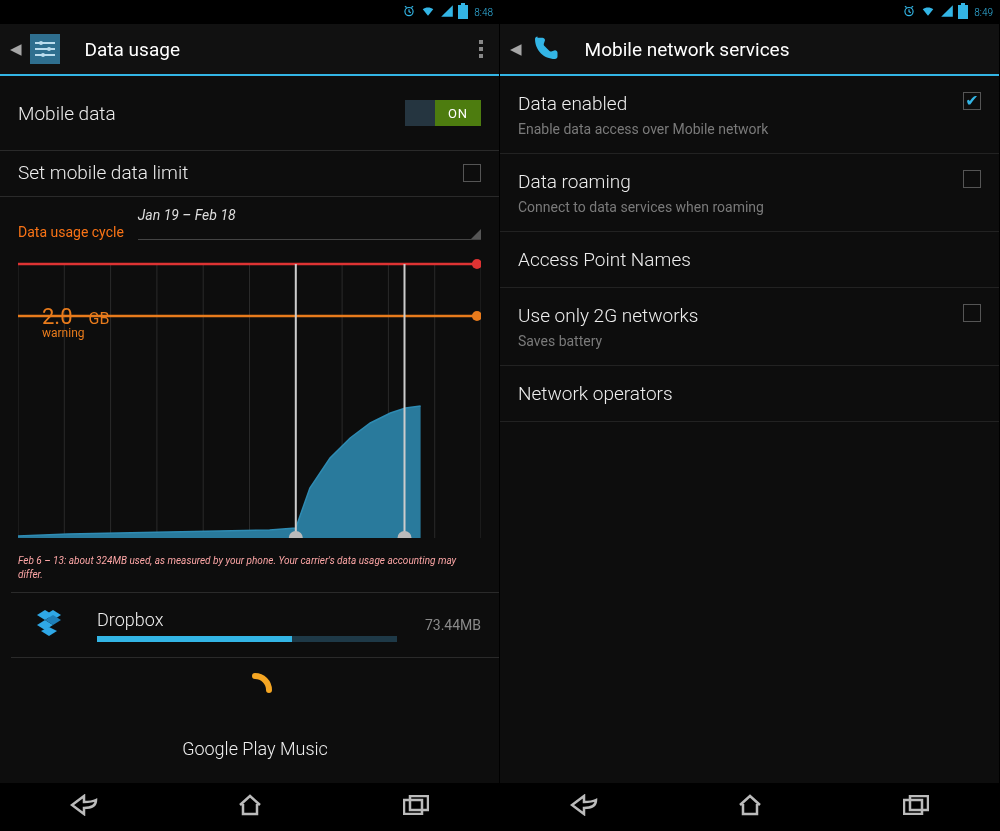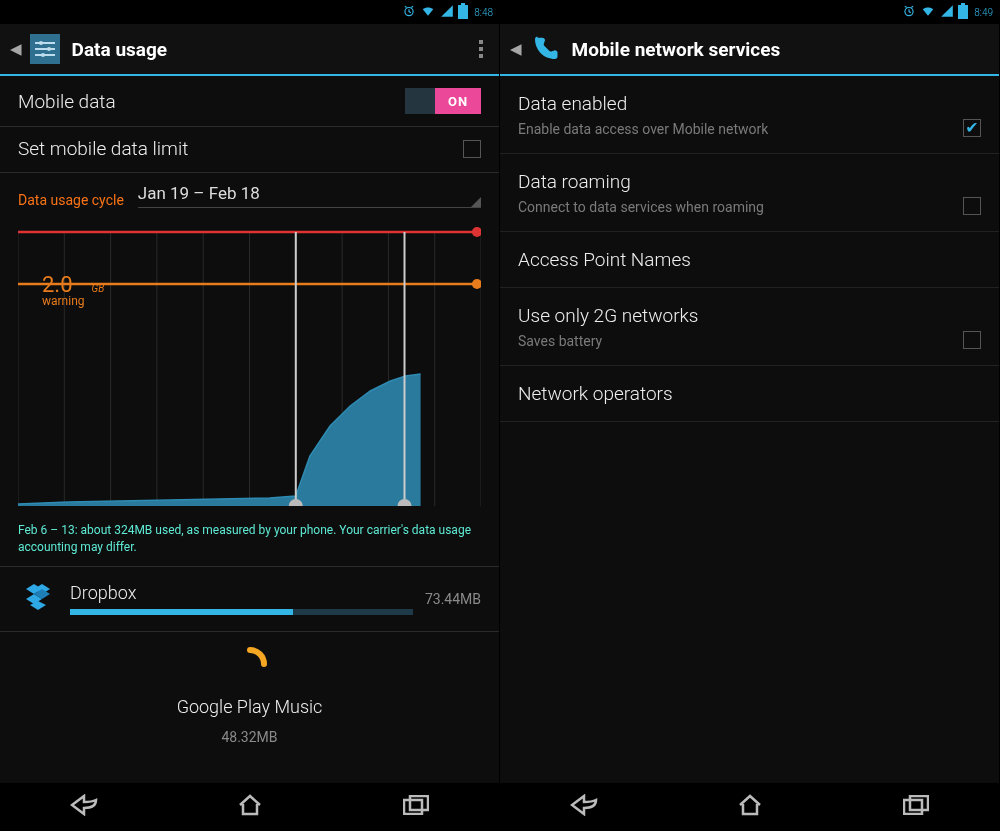--- a/index.html
+++ b/index.html
@@ -37,49 +37,50 @@
   .actionbar {
     height: 52px;
     background: #111;
     border-bottom: 2px solid #33b5e5;
     display: flex;
     align-items: center;
     padding: 0 10px;
   }
   .actionbar .caret { color: #a6a6a6; font-size: 15px; margin-right: 6px; }
   .actionbar .abicon { width: 34px; height: 34px; display: flex; align-items:center; justify-content:center; margin-right: 10px;}
-  .actionbar .abtitle { color: #fff; font-size: 19px; font-weight: 700; flex: 1; }
+  .actionbar .abtitle { color: #fff; font-size: 19px; font-weight: 400; flex: 1; margin-left: 13px; }
   .actionbar .overflow { display:flex; flex-direction:column; gap:3px; padding:6px;}
   .actionbar .overflow span { width:4px; height:4px; background:#888;}
   
   .content { flex: 1; overflow: hidden; padding: 0; color:#fff;}
   .row {
     display: flex;
     align-items: center;
     justify-content: space-between;
-    padding: 12px 18px;
+    padding: 24px 18px;
     border-bottom: 1px solid #2a2a2a;
   }
   .row.compact { padding: 10px 18px 12px; text-align: right; }
   .row .primary { font-size: 19px; color: #eee; font-weight:300;}
   .toggle {
     width: 76px; height: 26px; background:#253540;
     display:flex; align-items:center; justify-content:flex-end;
     position:relative;
   }
-  .toggle .knob { width:46px; height:26px; background:#ec4899; color:#fff; font-size:13px; display:flex; align-items:center; justify-content:center; letter-spacing:1px;font-weight:bold;}
+  .toggle .knob { width:46px; height:26px; background:#4d7c0f; color:#fff; font-size:13px; display:flex; align-items:center; justify-content:center; letter-spacing:1px;}
   .checkbox { width:18px; height:18px; border:1px solid #555; display:flex; align-items:center; justify-content:center;}
   .checkbox.checked::after { content:"✔"; color:#33b5e5; font-size:16px; position:relative; top:-1px;}
   
   .cycle-row { display:flex; align-items:flex-end; padding: 10px 18px 6px; gap:14px; font-size:14px;}
   .cycle-row .label { color:#f97316; }
   .cycle-row .spinner {
-    flex:1; color:#ddd; font-size:17px; padding-bottom:4px;
+    flex:1; color:#ddd; font-size:14px; padding-bottom:16px;
     border-bottom:1px solid #444;
     position:relative;
+    font-style:italic;
   }
   .cycle-row .spinner::after {
     content:""; position:absolute; right:0; bottom:0; width:0; height:0;
     border-left:10px solid transparent; border-bottom:10px solid #555;
   }
   
   .chart-wrap { padding: 12px 18px 6px; }
   .chart {
     width: 100%; height: 280px; position: relative;
     background: #0d0d0d;
@@ -87,43 +88,43 @@
   .chart .grid line { stroke:#2a2a2a; stroke-width:1;}
   .chart .grid line.top { stroke:#444;}
   .chart .area { fill:#297a9c; }
   .chart .line { stroke:#2e8bb3; stroke-width:1.5; fill:none;}
   .chart .limit { stroke:#d33; stroke-width:2.5;}
   .chart .warn  { stroke:#e87b1c; stroke-width:2.5;}
   .chart .dot-limit { fill:#d33;}
   .chart .dot-warn  { fill:#e87b1c;}
   .chart .sel { stroke:#ccc; stroke-width:2;}
   .chart .sel-dot { fill:#bbb;}
-  .warn-label { position:absolute; top:46px; left:24px; color:#e87b1c; font-size:17px; display:flex; align-items:baseline; gap:11px;}
+  .warn-label { position:absolute; top:46px; left:24px; color:#e87b1c; font-size:17px; display:flex; align-items:baseline; gap:2px;}
   .warn-label .big { font-size:22px;}
-  .warn-label .sm  { font-size:10px; margin-left:8px;font-style:italic;}
+  .warn-label .sm  { font-size:16px; margin-left:14px;}
   .warn-sub  { position:absolute; top:68px; left:24px; color:#e87b1c; font-size:12px;}
-  .chart-desc { padding: 10px 18px; color:#5eead4; font-size:12px; line-height:1.4;}
-  
-  .app-row { display:flex; align-items:center; padding:12px 18px; gap:12px; border-top:1px solid #2a2a2a;}
+  .chart-desc { padding: 10px 18px; color:#fca5a5; font-size:10px; line-height:1.4;font-style:italic;}
+  
+  .app-row { display:flex; align-items:center; padding:12px 18px; gap:28px; border-top:1px solid #2a2a2a;margin-left:11px;}
   .app-icon { width:40px; height:40px; display:flex; align-items:center; justify-content:center;}
   .app-main { flex:1;}
   .app-name { color:#eee; font-size:18px; font-weight:300;}
   .app-bar { height:6px; background:#1e3947; margin-top:6px; width:100%; position:relative;}
   .app-bar-fill { height:100%; background:#33b5e5;}
   .app-size { color:#8a8a8a; font-size:14px;}
   
   .navbar {
     height: 48px; background:#000; display:flex; align-items:center; justify-content:space-around;
   }
   .navbar svg { stroke:#bbb; fill:none; stroke-width:2.5; }
   
   .settings-item { padding:16px 18px; border-bottom:1px solid #222;}
   .settings-item .title { color:#eee; font-size:19px; font-weight:300;}
   .settings-item .sub   { color:#7a7a7a; font-size:14px; margin-top:6px;}
-  .settings-item.withcheck { display:flex; align-items:flex-end; gap:12px;}
+  .settings-item.withcheck { display:flex; align-items:flex-start; gap:12px;}
   .settings-item.withcheck .textcol { flex:1;}
 </style>
 </head>
 <body>
 
 <div class="phone">
   <div class="statusbar">
     <span><svg width="14" height="14" viewBox="0 0 24 24">
           <circle cx="12" cy="13" r="7" fill="none" stroke="#33b5e5" stroke-width="2"></circle>
           <path d="M12 9v4l3 2" stroke="#33b5e5" stroke-width="2" fill="none"></path>

